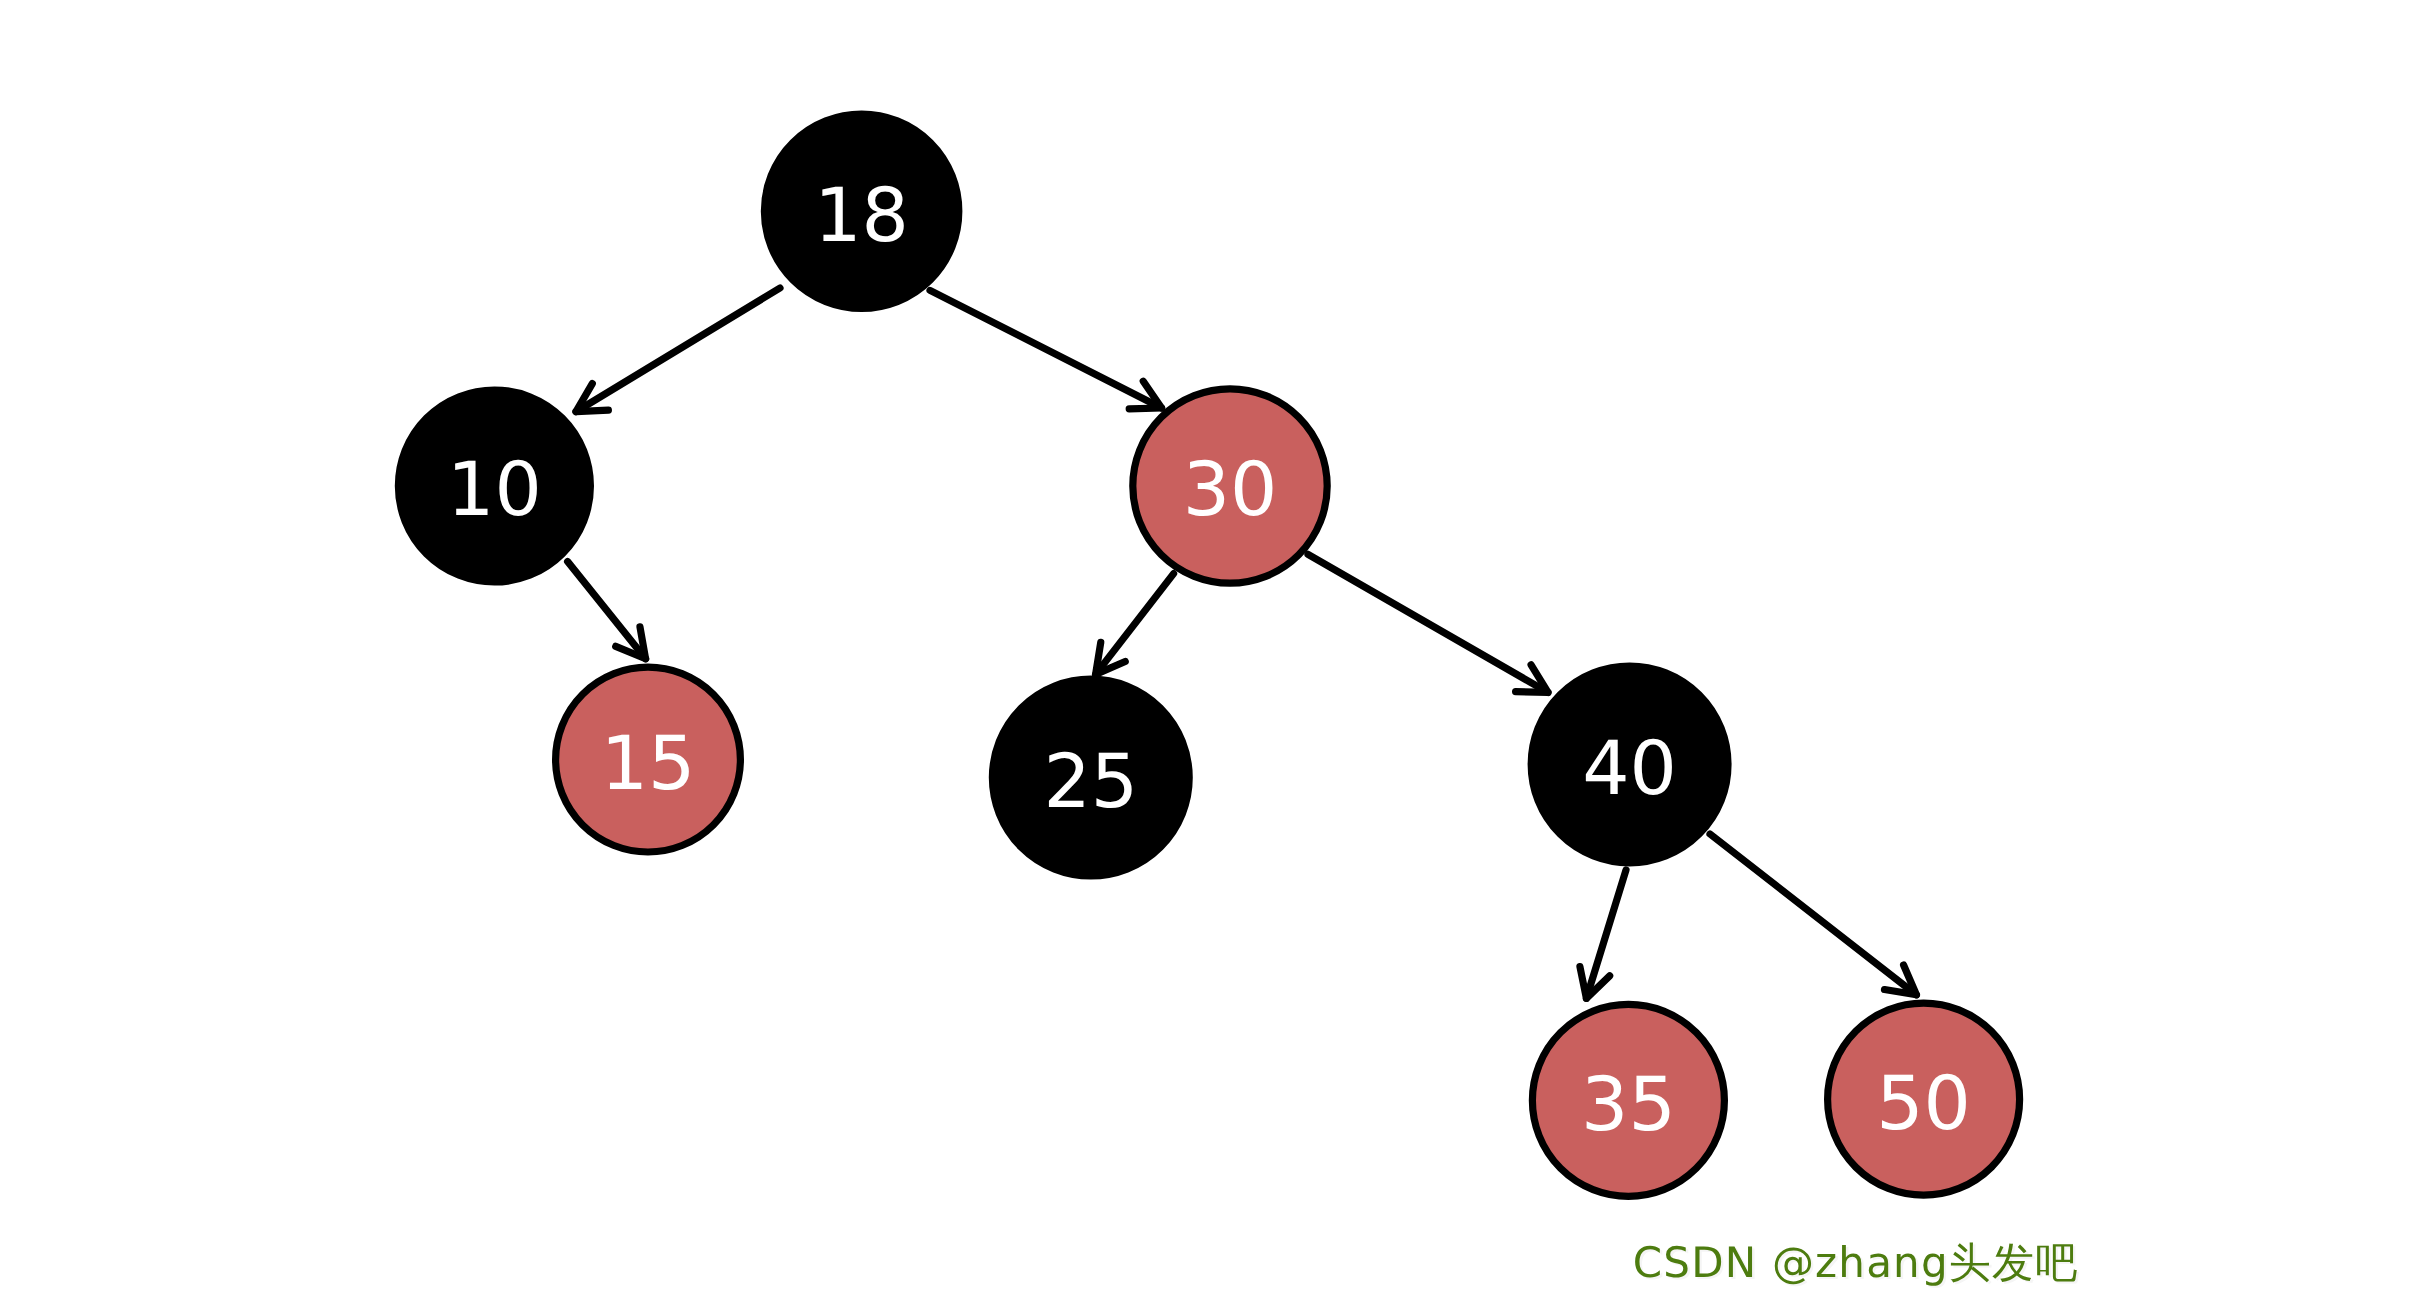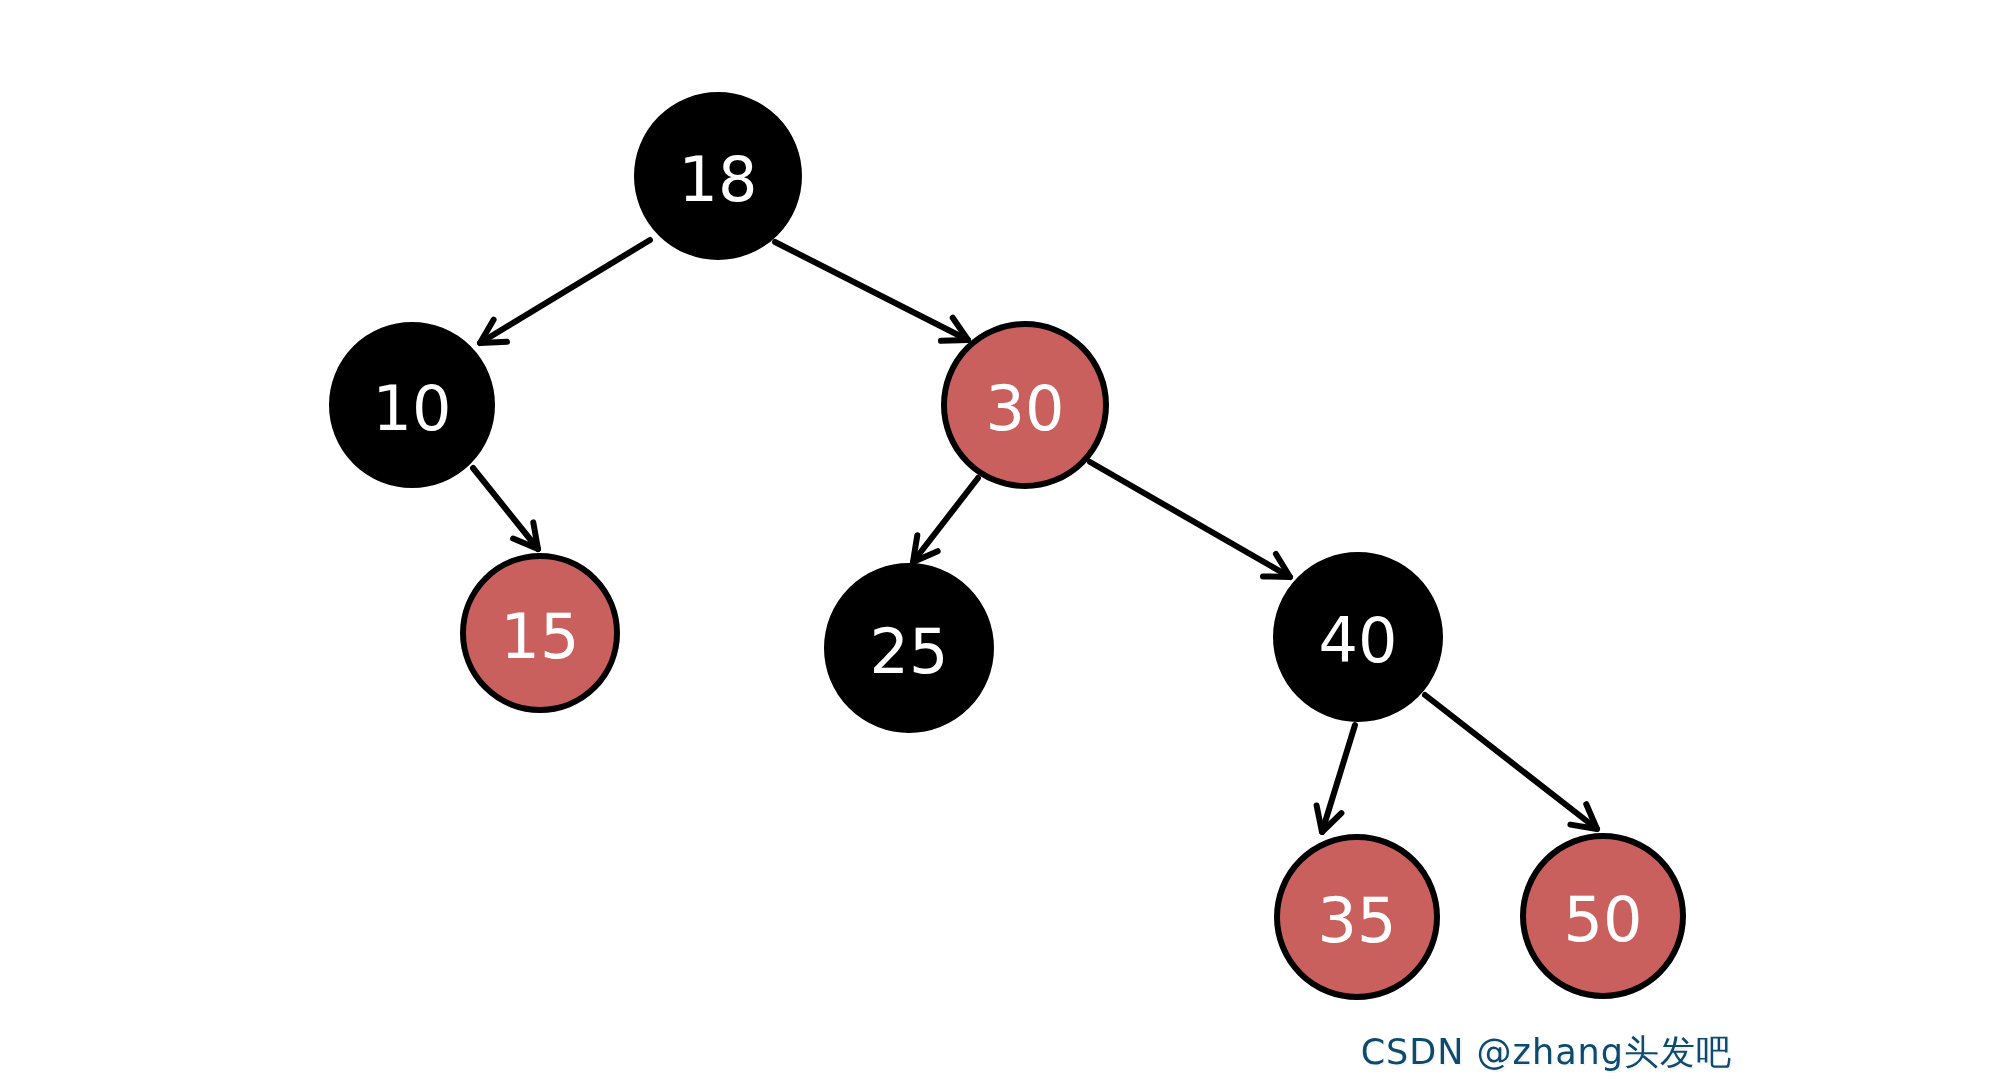--- a/index.html
+++ b/index.html
@@ -22,21 +22,21 @@
     width: 2016px;
     height: 1092px;
     display: block;
   }
   .watermark {
     position: absolute;
     right: 8px;
     bottom: 16px;
     font-size: 35px;
     letter-spacing: 1px;
-    color: #0c4a6e;
+    color: #4d7c0f;
     text-shadow: 2px 2px 0 #f5f5f5;
     white-space: nowrap;
     user-select: none;
   }
   .node-label-text {
     font-family: "DejaVu Sans", "Liberation Sans", sans-serif;
     font-weight: 400;
   }
 </style>
 </head>

